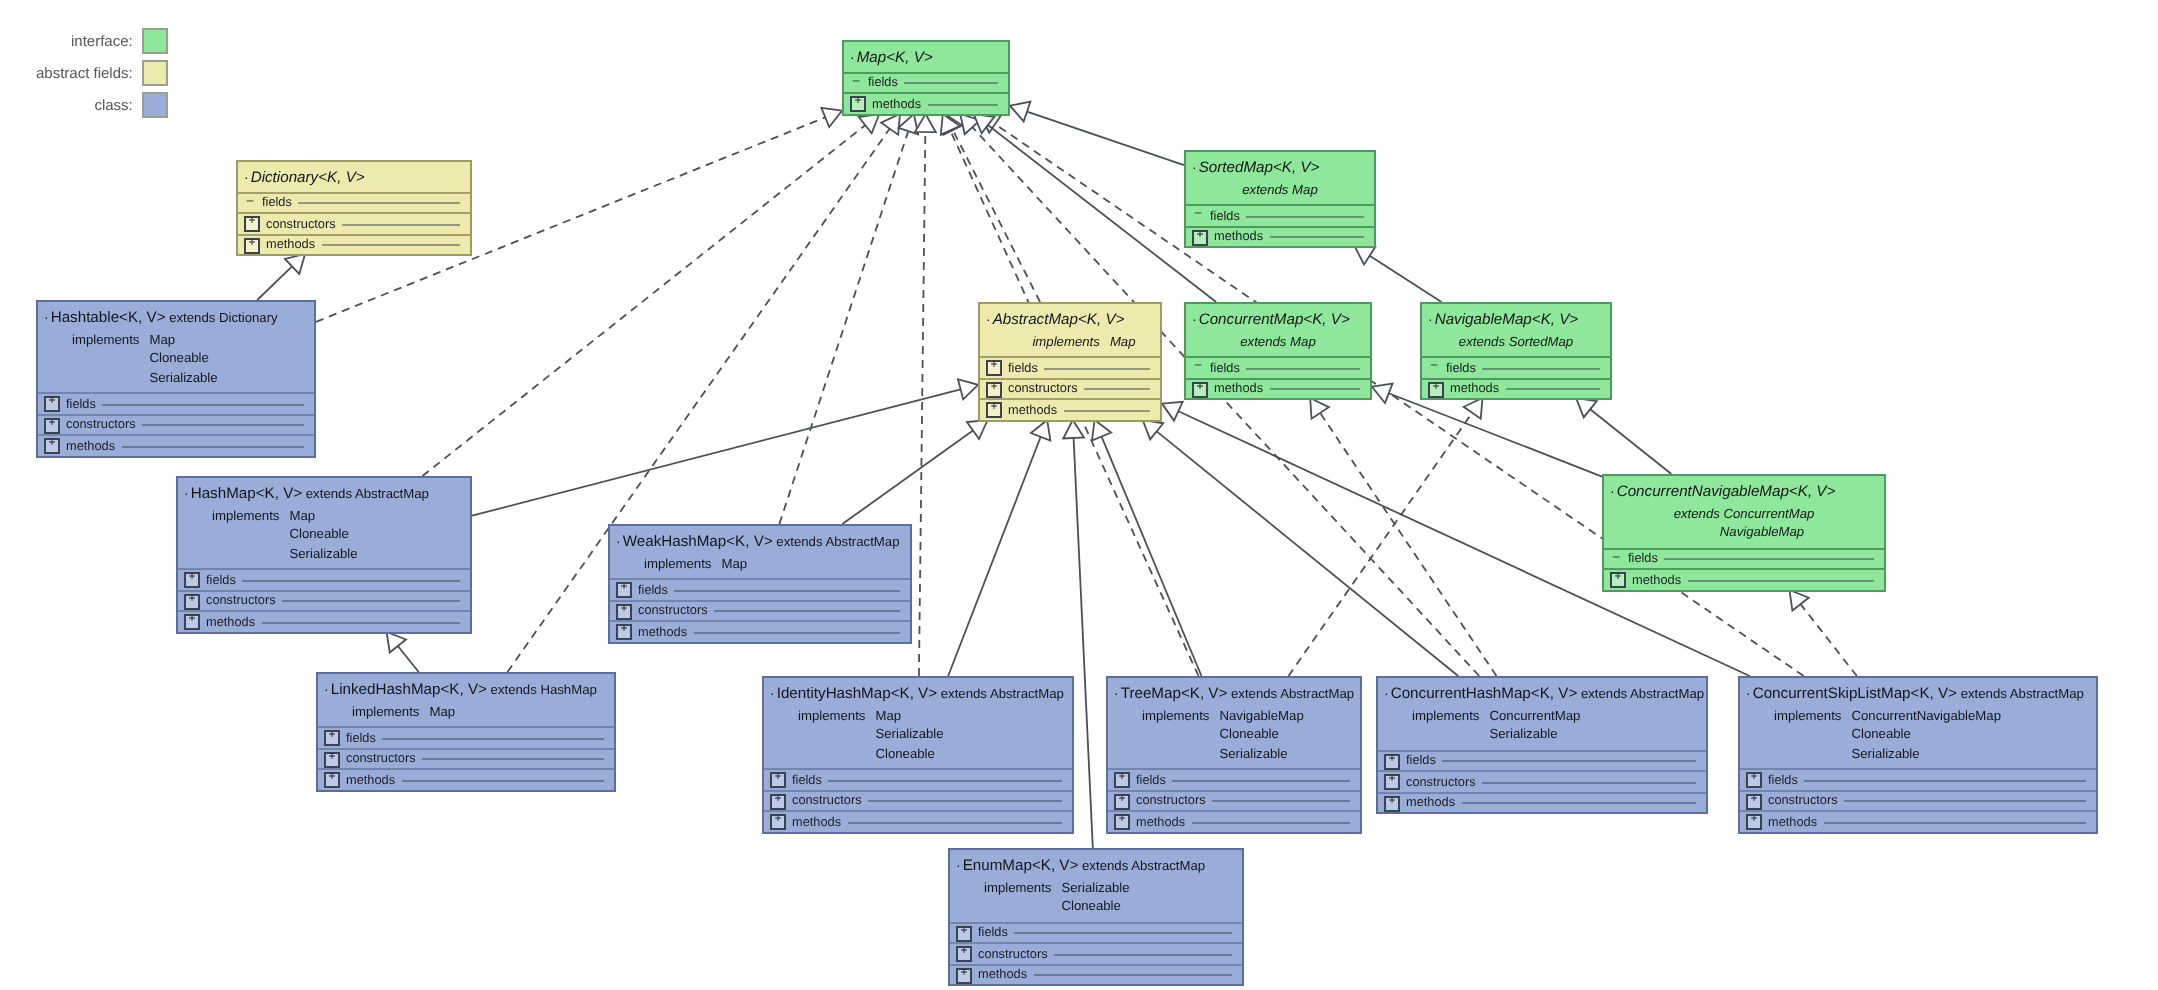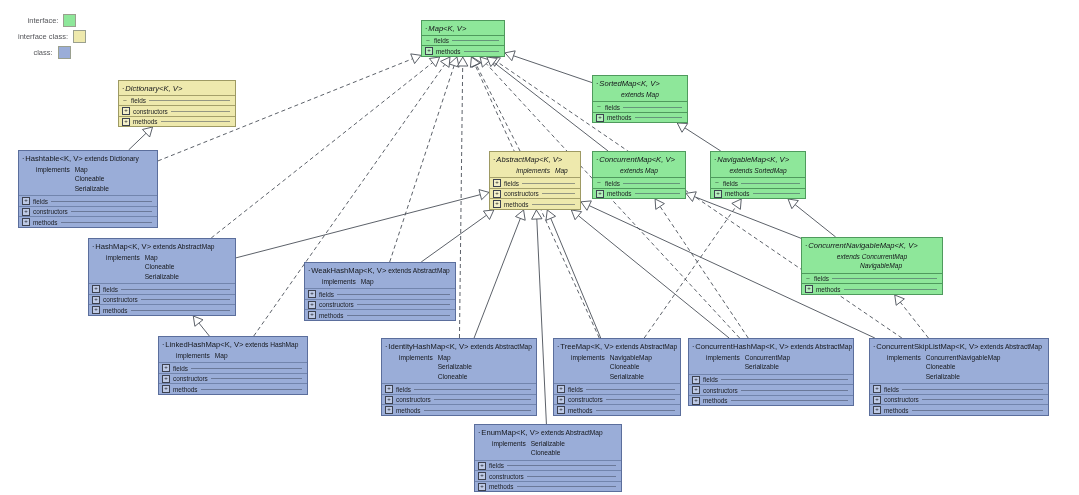--- a/index.html
+++ b/index.html
@@ -8,21 +8,21 @@
     background:#ffffff;
     font-family:"Liberation Sans", sans-serif;
     overflow:hidden;
     position:relative;
   }
   #canvas{position:absolute;left:0;top:0;width:1079px;height:495px;}
   #edges{position:absolute;left:0;top:0;width:1079px;height:495px;pointer-events:none;}
 
   
   .legend{position:absolute;left:18px;top:14px;}
-  .legend-row{display:flex;align-items:center;justify-content:center;height:13px;margin-bottom:3px;}
+  .legend-row{display:flex;align-items:center;justify-content:flex-end;height:13px;margin-bottom:3px;}
   .legend-label{font-size:7.5px;color:#55565a;margin-right:5px;white-space:nowrap;}
   .legend-swatch{width:11px;height:11px;border:1px solid #9aa08f;}
 
   
   .node{position:absolute;box-sizing:border-box;border:1px solid #6b6f76;}
   .node.iface{background:#8ee79a;border-color:#4f9a5d;}
   .node.abstract{background:#eee9ad;border-color:#9e9a63;}
   .node.klass{background:#9aadd8;border-color:#5b6e9c;}
 
   .n-title{
@@ -117,21 +117,21 @@
       <line x1="928.4324324324324" y1="338" x2="900.28166469877" y2="302.08350323636176" stroke="#4a4f58" stroke-width="0.9" stroke-dasharray="4,3"></line>
       <polygon points="894.7297297297297,295 904.3743554575568,298.8757185875829 896.1889739399832,305.2912878851406" fill="#ffffff" stroke="#4a4f58" stroke-width="0.9"></polygon>
     </svg>
 
   <div class="legend">
       <div class="legend-row">
         <span class="legend-label">interface:</span>
         <span class="legend-swatch" style="background: rgb(142, 231, 154);"></span>
       </div>
       <div class="legend-row">
-        <span class="legend-label">interface class:</span>
+        <span class="legend-label">abstract fields:</span>
         <span class="legend-swatch" style="background: rgb(238, 233, 173);"></span>
       </div>
       <div class="legend-row">
         <span class="legend-label">class:</span>
         <span class="legend-swatch" style="background: rgb(154, 173, 216);"></span>
       </div>
     </div>
 
   <div id="nodes">
       <div class="node iface" style="left: 421px; top: 20px; width: 84px;">

